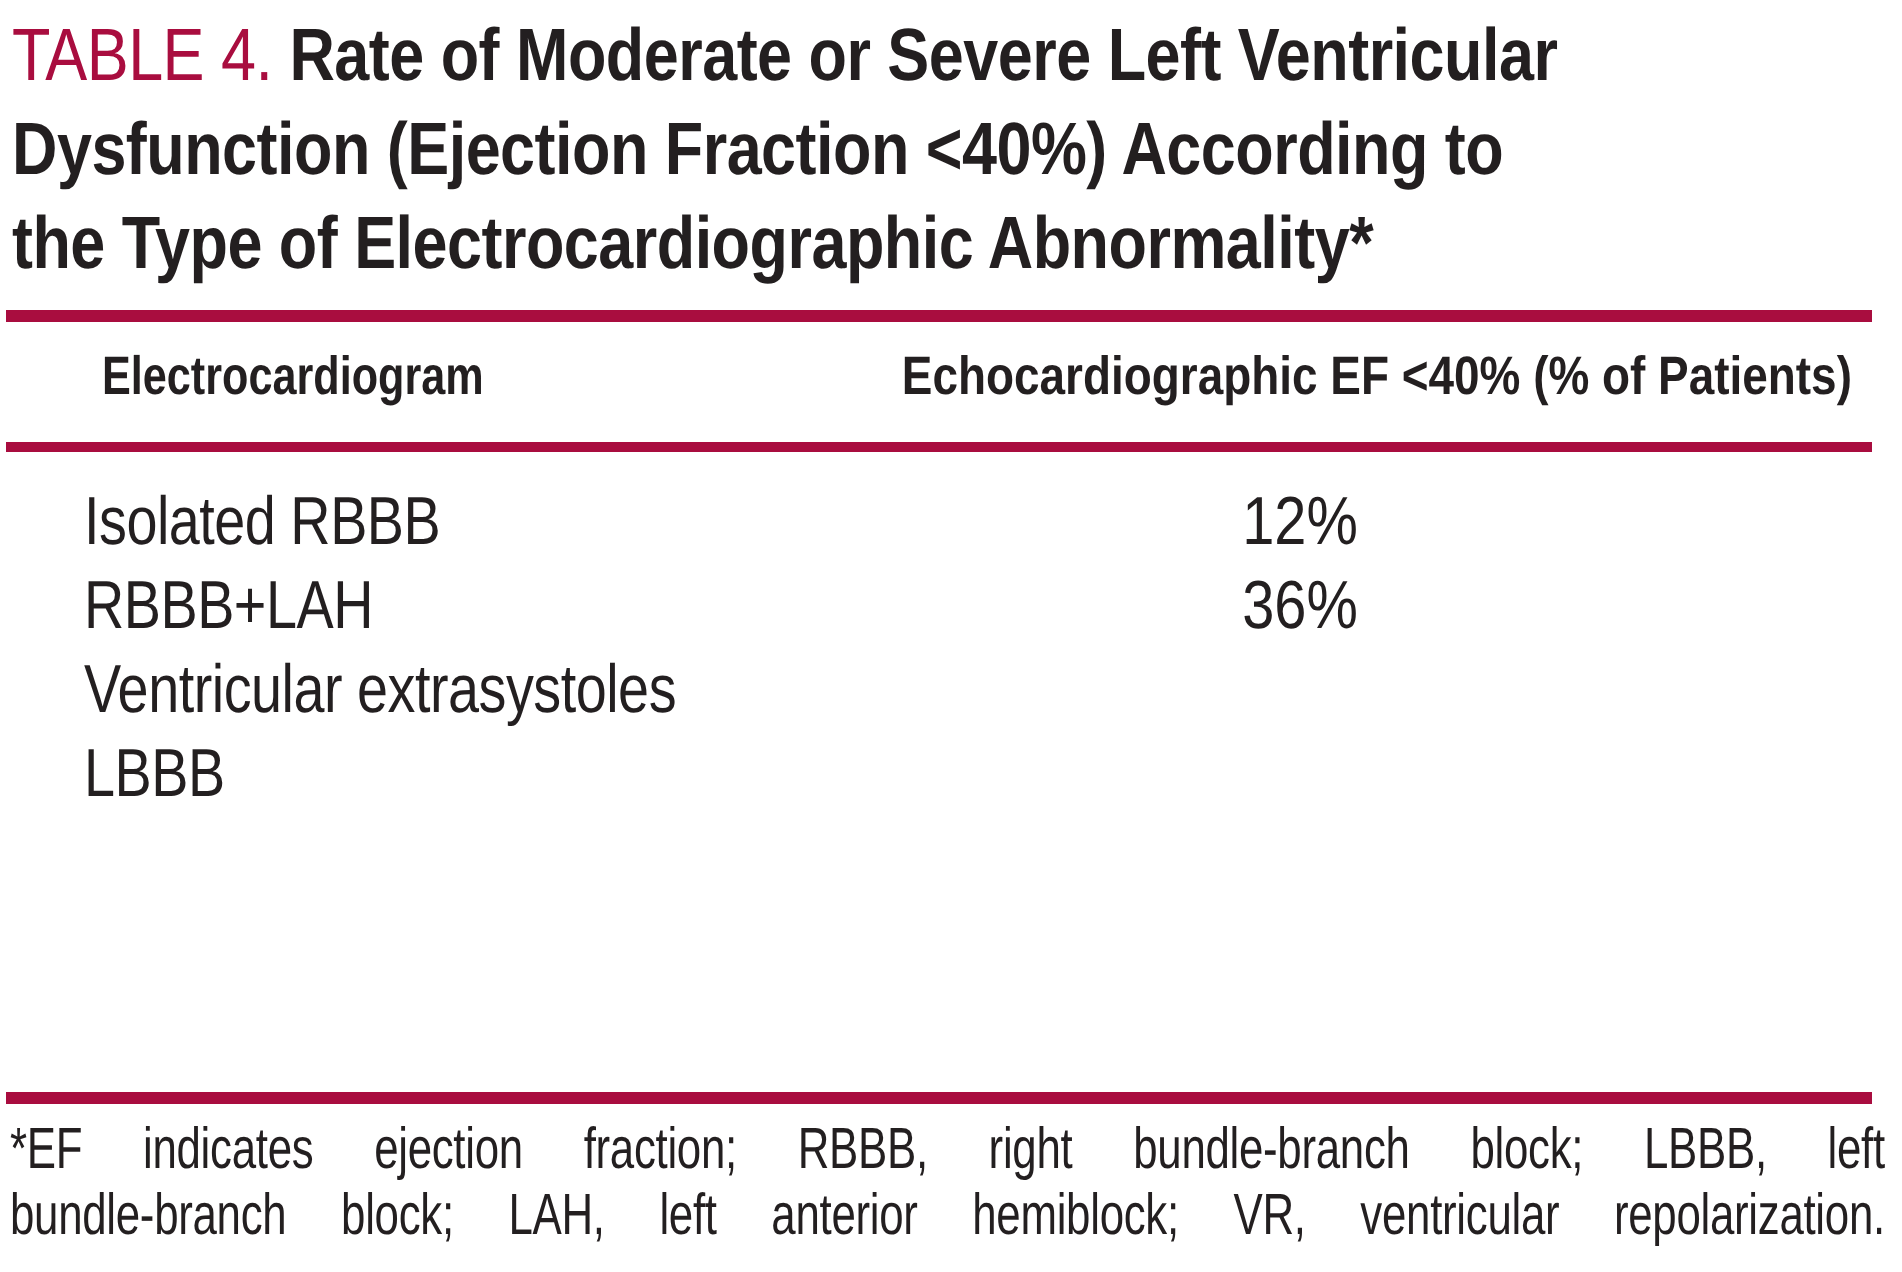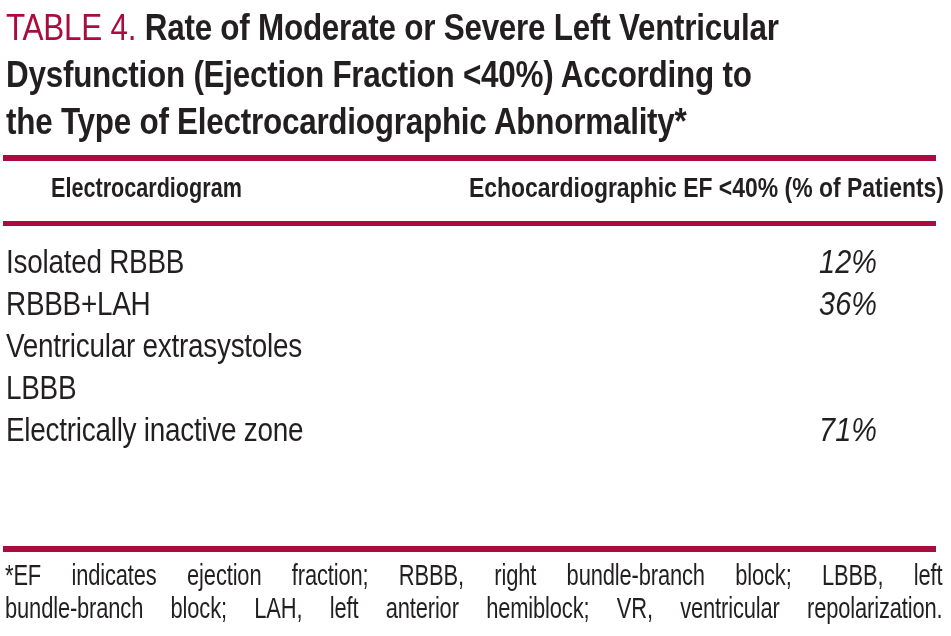--- a/index.html
+++ b/index.html
@@ -35,39 +35,39 @@
 
   
   .thead { position: absolute; top: 173px; left: 6px; right: 0; height: 30px; margin-left: 45px; }
   .th-col1 {
     display: inline-block;
     font-size: 27px; font-weight: 700; line-height: 30px;
     white-space: nowrap;
     transform: scaleX(0.80); transform-origin: 0 50%;
   }
   .col2box {
-    position: absolute; left: 376px; top: 0; width: 500px;
-    text-align: right; line-height: 30px;
+    position: absolute; left: 358px; top: 0; width: 500px;
+    text-align: center; line-height: 30px;
   }
   .th-col2 {
     display: inline-block;
     font-size: 27px; font-weight: 700;
     white-space: nowrap;
     transform: scaleX(0.85); transform-origin: 50% 50%;
   }
 
   
   .tbody { position: absolute; top: 240px; left: 6px; right: 0; }
-  .trow { position: relative; height: 42px; line-height: 42px; font-size: 34px; }
+  .trow { position: relative; height: 42px; line-height: 42px; font-size: 34px; margin-left: 36px; }
   .cell-label {
     display: inline-block; white-space: nowrap;
     transform: scaleX(0.82); transform-origin: 0 50%;
     letter-spacing: -0.3px;
   }
-  .trow .col2box { line-height: 42px; font-style: italic; }
+  .trow .col2box { line-height: 42px; }
   .cell-value {
     display: inline-block; white-space: nowrap;
     transform: scaleX(0.85); transform-origin: 50% 50%;
   }
 
   
   .footnote {
     position: absolute; top: 559px; left: 5px;
     width: 1240px;
     transform: scaleX(0.756); transform-origin: 0 0;
@@ -114,24 +114,20 @@
     <div class="trow">
       <span class="cell-label">RBBB+LAH</span>
       <div class="col2box"><span class="cell-value">36%</span></div>
     </div>
     <div class="trow">
       <span class="cell-label">Ventricular extrasystoles</span>
     </div>
     <div class="trow">
       <span class="cell-label">LBBB</span>
     </div>
-    <div class="trow">
-      <span class="cell-label">Electrically inactive zone</span>
-      <div class="col2box"><span class="cell-value">71%</span></div>
-    </div>
   </div>
 
   <div class="rule rule-bottom"></div>
 
   <div class="footnote">
     <div class="fn-line">*EF indicates ejection fraction; RBBB, right bundle-branch block; LBBB, left</div>
     <div class="fn-line">bundle-branch block; LAH, left anterior hemiblock; VR, ventricular repolarization.</div>
   </div>
 
 </div>

